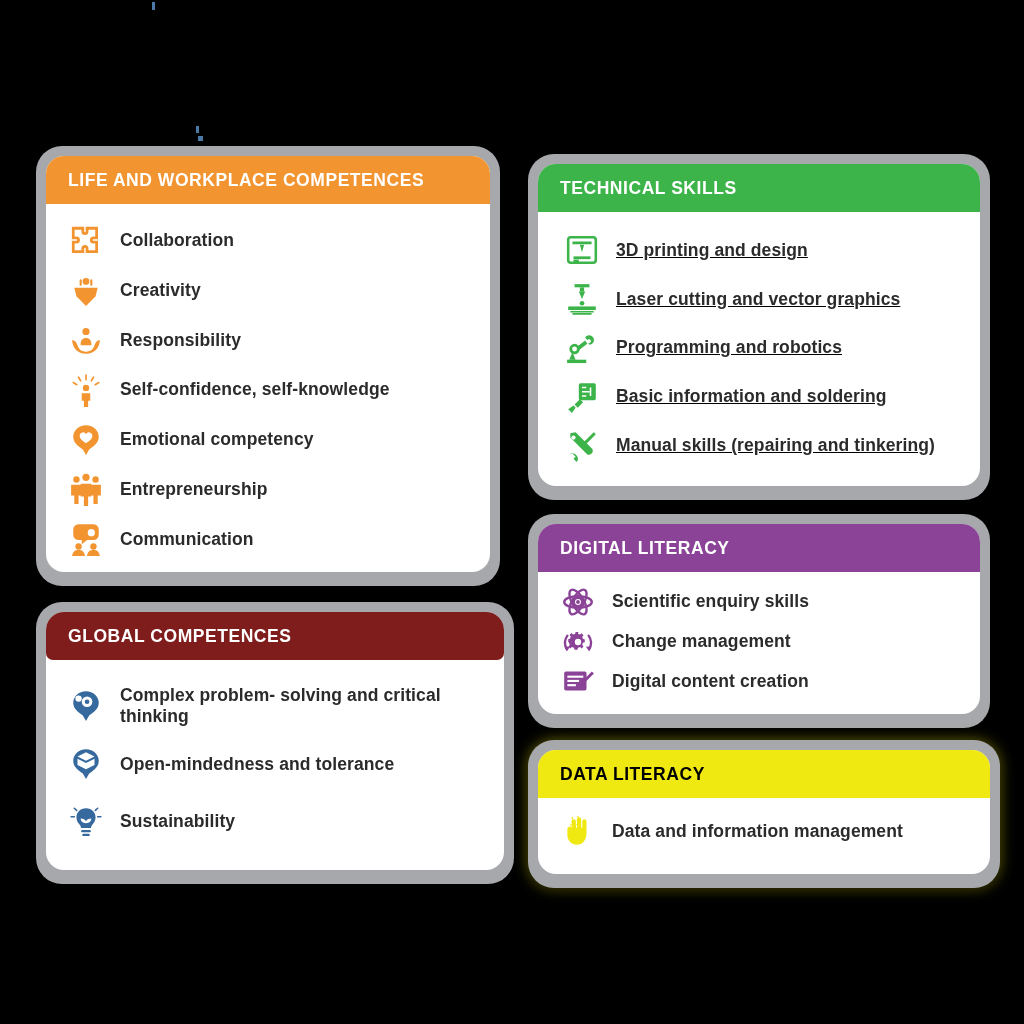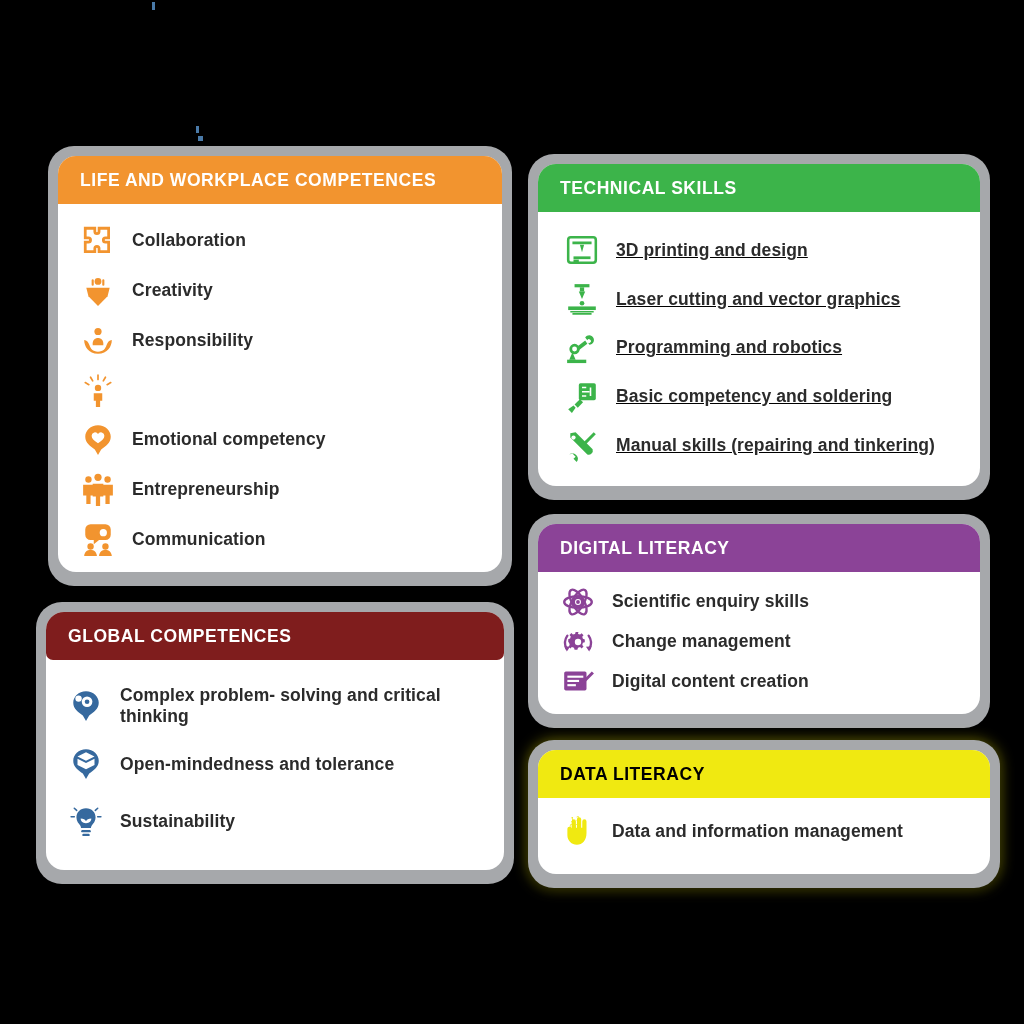--- a/index.html
+++ b/index.html
@@ -66,21 +66,21 @@
   .icon svg{display:block;}
   .label{
     font-size:17.5px;
     font-weight:bold;
     color:#2b2b2b;
     line-height:1.22;
     letter-spacing:.1px;
   }
 
   
-  #card-life{left:36px;top:146px;width:464px;height:440px;margin-left:12px;}
+  #card-life{left:36px;top:146px;width:464px;height:440px;}
   #card-global{left:36px;top:602px;width:478px;height:282px;}
   #card-technical{left:528px;top:154px;width:462px;height:346px;}
   #card-digital{left:528px;top:514px;width:462px;height:214px;}
   #card-data{left:528px;top:740px;width:472px;height:148px;}
 
   #card-life .card-header{background:#f2942f;}
   #card-global .card-header{background:#7f1d1d;border-radius:7px;}
   #card-technical .card-header{background:#3cb44a;}
   #card-digital .card-header{background:#8b4397;}
   #card-data .card-header{background:#f0e911;color:#000000;}
@@ -138,20 +138,21 @@
           <div class="row">
             <span class="icon">
               <svg viewBox="0 0 32 32" width="34" height="34" fill="#F2942F">
                 <circle cx="16" cy="14" r="3"></circle>
                 <path d="M12 19h8v7h-2v6h-4v-6h-2v-7z"></path>
                 <g stroke="#F2942F" stroke-width="1.6" stroke-linecap="round">
                   <path d="M16 2v4M9 4l2 3.4M23 4l-2 3.4M4 9l3.4 2M28 9l-3.4 2"></path>
                 </g>
               </svg>
             </span>
+            <span class="label">Self-confidence, self-knowledge</span>
           </div>
           <div class="row">
             <span class="icon">
               <svg viewBox="0 0 32 32" width="34" height="34" fill="#F2942F">
                 <path d="M16 2c7 0 12 5 12 11 0 6-5 9-9 12l-3 5-3-5c-4-3-9-6-9-12C4 7 9 2 16 2z"></path>
                 <path d="M16 19c-4-2.6-6-4.4-6-7a3.2 3.2 0 016-1.6A3.2 3.2 0 0122 12c0 2.6-2 4.4-6 7z" fill="#fff"></path>
               </svg>
             </span>
             <span class="label">Emotional competency</span>
           </div>
@@ -272,21 +273,21 @@
             <span class="icon">
               <svg viewBox="0 0 32 32" width="34" height="34" fill="#3CB44A">
                 <rect x="13" y="3" width="16" height="16" rx="1.6"></rect>
                 <g stroke="#fff" stroke-width="1.5">
                   <path d="M16 7h4M16 11h7M16 15h4M24 7v8"></path>
                 </g>
                 <path d="M14 18l-5 5 3 3 5-5-3-3z"></path>
                 <path d="M8 24l-5 3.5L6.5 31 10 26l-2-2z"></path>
               </svg>
             </span>
-            <span class="label">Basic competency and soldering</span>
+            <span class="label">Basic information and soldering</span>
           </div>
           <div class="row">
             <span class="icon">
               <svg viewBox="0 0 32 32" width="34" height="34" fill="#3CB44A">
                 <path d="M5 4l5-1 16 16a4 4 0 01-5 5L5 8V4z" transform="rotate(0 16 16)"></path>
                 <path d="M27 3l2 2-13 13-2-2L27 3z"></path>
                 <path d="M4 24a5 5 0 017 7l-3-3 2-2-3-3-3 1z"></path>
                 <circle cx="8" cy="8" r="2" fill="#fff"></circle>
               </svg>
             </span>

